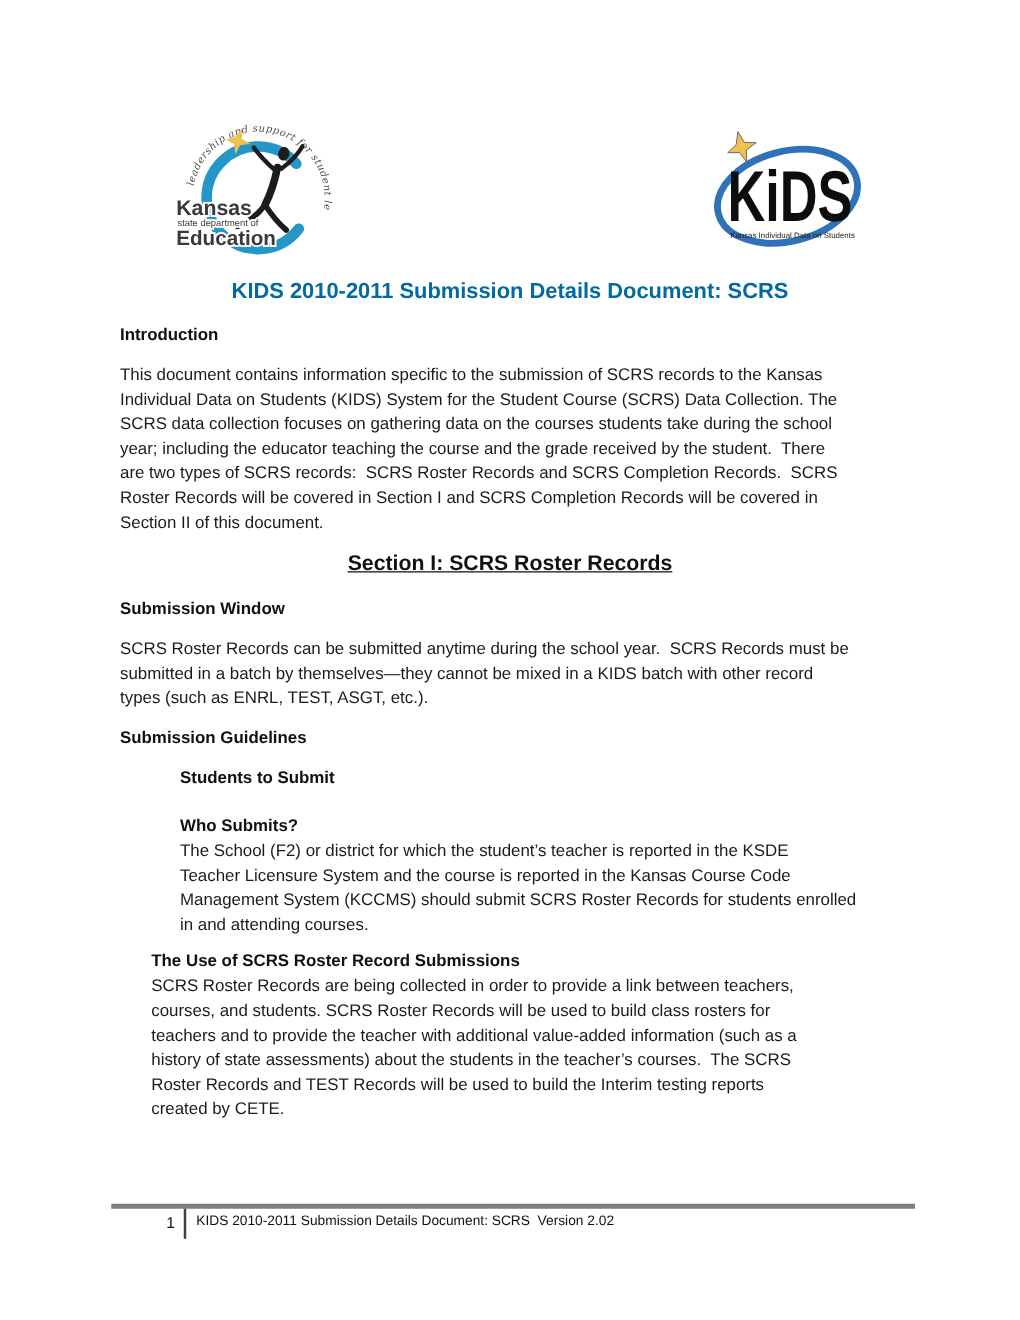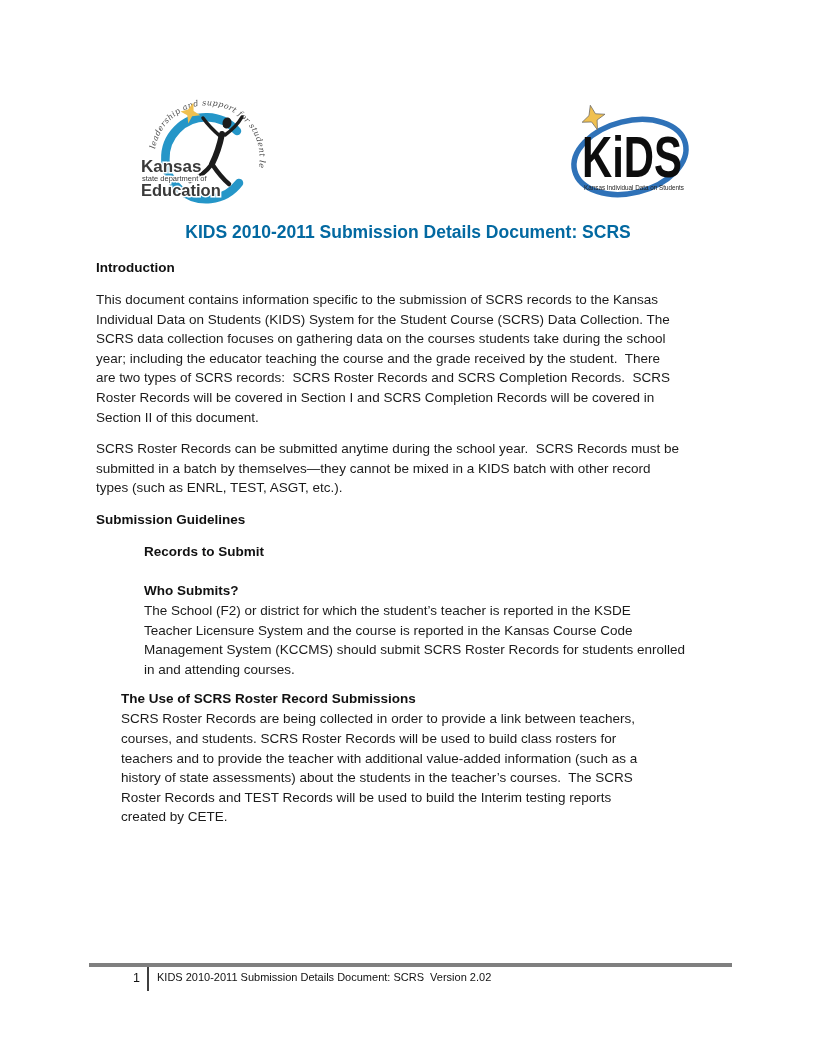--- a/index.html
+++ b/index.html
@@ -103,29 +103,31 @@
 
     <div class="head-u mt14">Introduction</div>
     <div class="para mt12">This document contains information specific to the submission of SCRS records to the Kansas
 Individual Data on Students (KIDS) System for the Student Course (SCRS) Data Collection. The
 SCRS data collection focuses on gathering data on the courses students take during the school
 year; including the educator teaching the course and the grade received by the student.  There
 are two types of SCRS records:  SCRS Roster Records and SCRS Completion Records.  SCRS
 Roster Records will be covered in Section I and SCRS Completion Records will be covered in
 Section II of this document.</div>
 
+    <div class="sec-head">Section I: SCRS Roster Records</div>
 
+    <div class="head-u mt15">Submission Window</div>
     <div class="para mt12">SCRS Roster Records can be submitted anytime during the school year.  SCRS Records must be
 submitted in a batch by themselves—they cannot be mixed in a KIDS batch with other record
 types (such as ENRL, TEST, ASGT, etc.).</div>
 
     <div class="head-u mt12">Submission Guidelines</div>
 
     <div class="sub mt12">
-      <div class="sub-head">Records to Submit</div>
+      <div class="sub-head">Students to Submit</div>
     </div>
 
     <div class="sub mt19">
       <div class="sub-head">Who Submits?</div>
       <div class="para">The School (F2) or district for which the student’s teacher is reported in the KSDE
 Teacher Licensure System and the course is reported in the Kansas Course Code
 Management System (KCCMS) should submit SCRS Roster Records for students enrolled
 in and attending courses.</div>
     </div>
 

